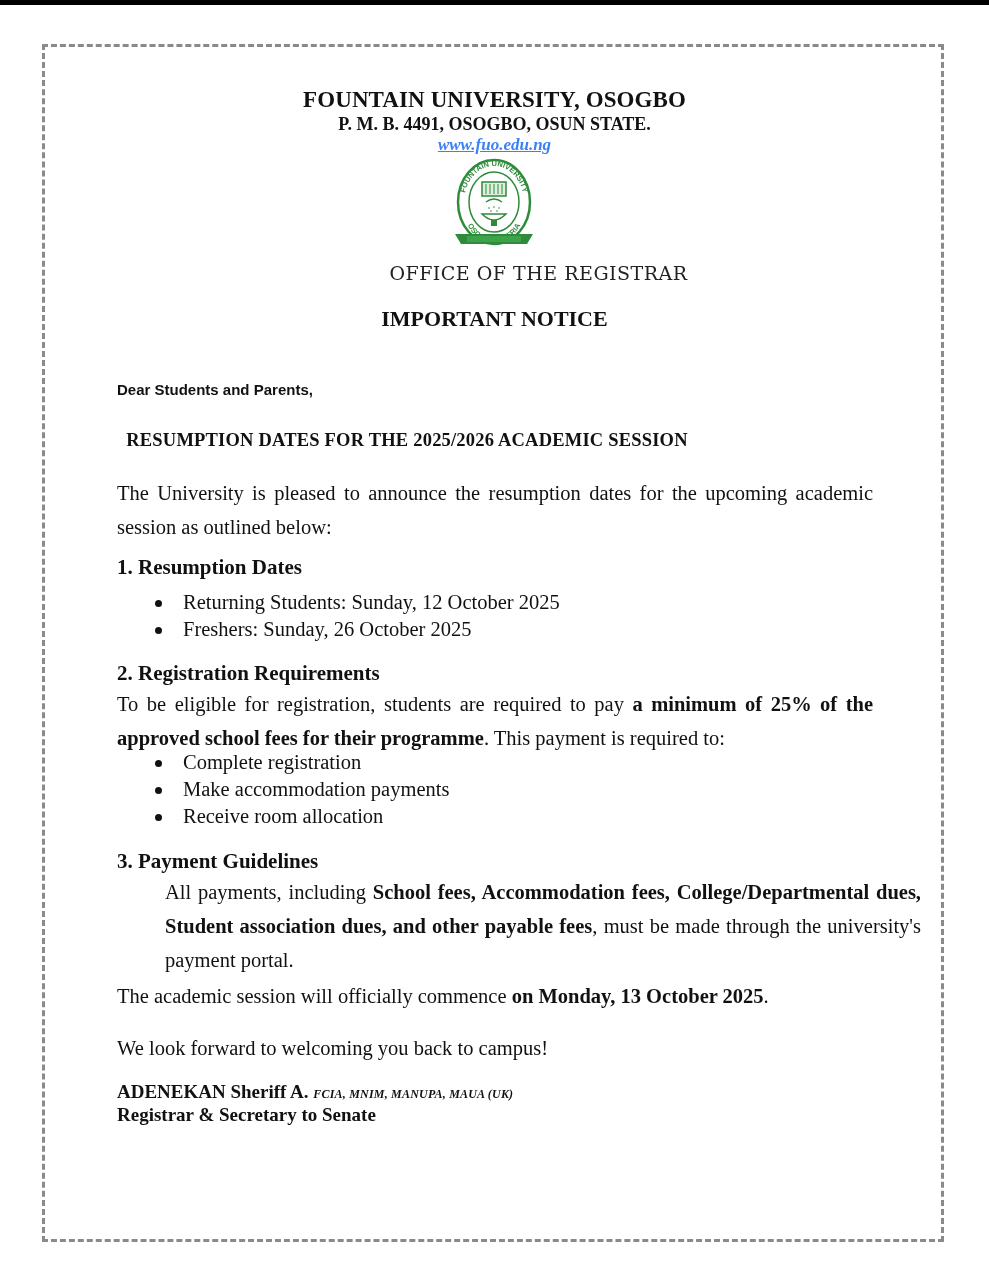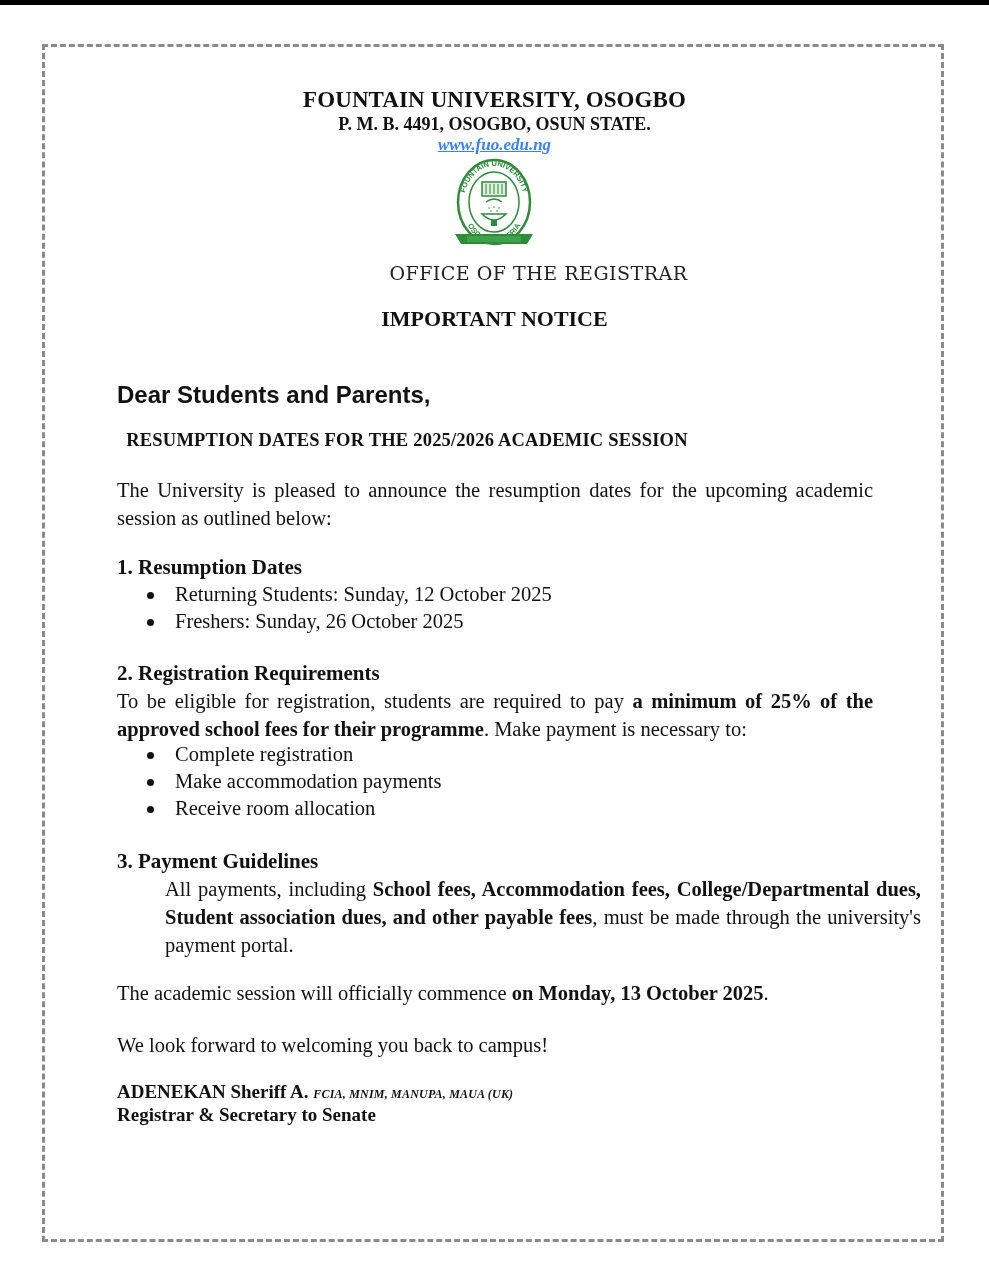--- a/index.html
+++ b/index.html
@@ -88,54 +88,54 @@
     font-family: "Liberation Serif", serif;
     font-weight: bold;
     font-size: 22px;
   }
   .salutation {
     position: absolute;
     left: 117px;
     top: 381px;
     font-family: "Liberation Sans", sans-serif;
     font-weight: bold;
-    font-size: 24px;
+    font-size: 15px;
   }
   .subject {
     position: absolute;
     left: 0;
     top: 430px;
     width: 814px;
     text-align: center;
     font-family: "Liberation Serif", serif;
     font-weight: bold;
     font-size: 18.5px;
     letter-spacing: 0.2px;
   }
   .body-text {
     position: absolute;
     left: 117px;
     width: 756px;
     font-family: "Liberation Serif", serif;
     font-size: 20.5px;
-    line-height: 28px;
+    line-height: 34px;
     text-align: justify;
   }
   .section-head {
     position: absolute;
     left: 117px;
     font-family: "Liberation Serif", serif;
     font-weight: bold;
     font-size: 21px;
     line-height: 27px;
   }
   .bullets {
     position: absolute;
     left: 117px;
-    margin: 0;
+    margin: 8px;
     padding: 0;
     list-style: none;
     font-family: "Liberation Serif", serif;
     font-size: 20.5px;
     line-height: 27px;
   }
   .bullets li {
     position: relative;
     padding-left: 58px;
   }
@@ -222,21 +222,21 @@
 
 <div class="body-text" style="top:476px;">The University is pleased to announce the resumption dates for the upcoming academic session as outlined below:</div>
 
 <div class="section-head" style="top:554px;">1. Resumption Dates</div>
 <ul class="bullets" style="top:581px;">
   <li><span class="dot"></span><span>Returning Students: Sunday, 12 October 2025</span></li>
   <li><span class="dot"></span><span>Freshers: Sunday, 26 October 2025</span></li>
 </ul>
 
 <div class="section-head" style="top:660px;">2. Registration Requirements</div>
-<div class="body-text" style="top:687px;"><span>To be eligible for registration, students are required to pay </span><b>a minimum of 25% of the approved school fees for their programme</b><span>. Make payment is necessary to:</span></div>
+<div class="body-text" style="top:687px;"><span>To be eligible for registration, students are required to pay </span><b>a minimum of 25% of the approved school fees for their programme</b><span>. This payment is required to:</span></div>
 <ul class="bullets" style="top:741px;">
   <li><span class="dot"></span><span>Complete registration</span></li>
   <li><span class="dot"></span><span>Make accommodation payments</span></li>
   <li><span class="dot"></span><span>Receive room allocation</span></li>
 </ul>
 
 <div class="section-head" style="top:848px;">3. Payment Guidelines</div>
 <div class="body-text" style="top:875px;margin-left:48px;"><span>All payments, including </span><b>School fees, Accommodation fees, College/Departmental dues, Student association dues, and other payable fees</b><span>, must be made through the university's payment portal.</span></div>
 
 <div class="body-text" style="top:979px;"><span>The academic session will officially commence </span><b>on Monday, 13 October 2025</b><span>.</span></div>

